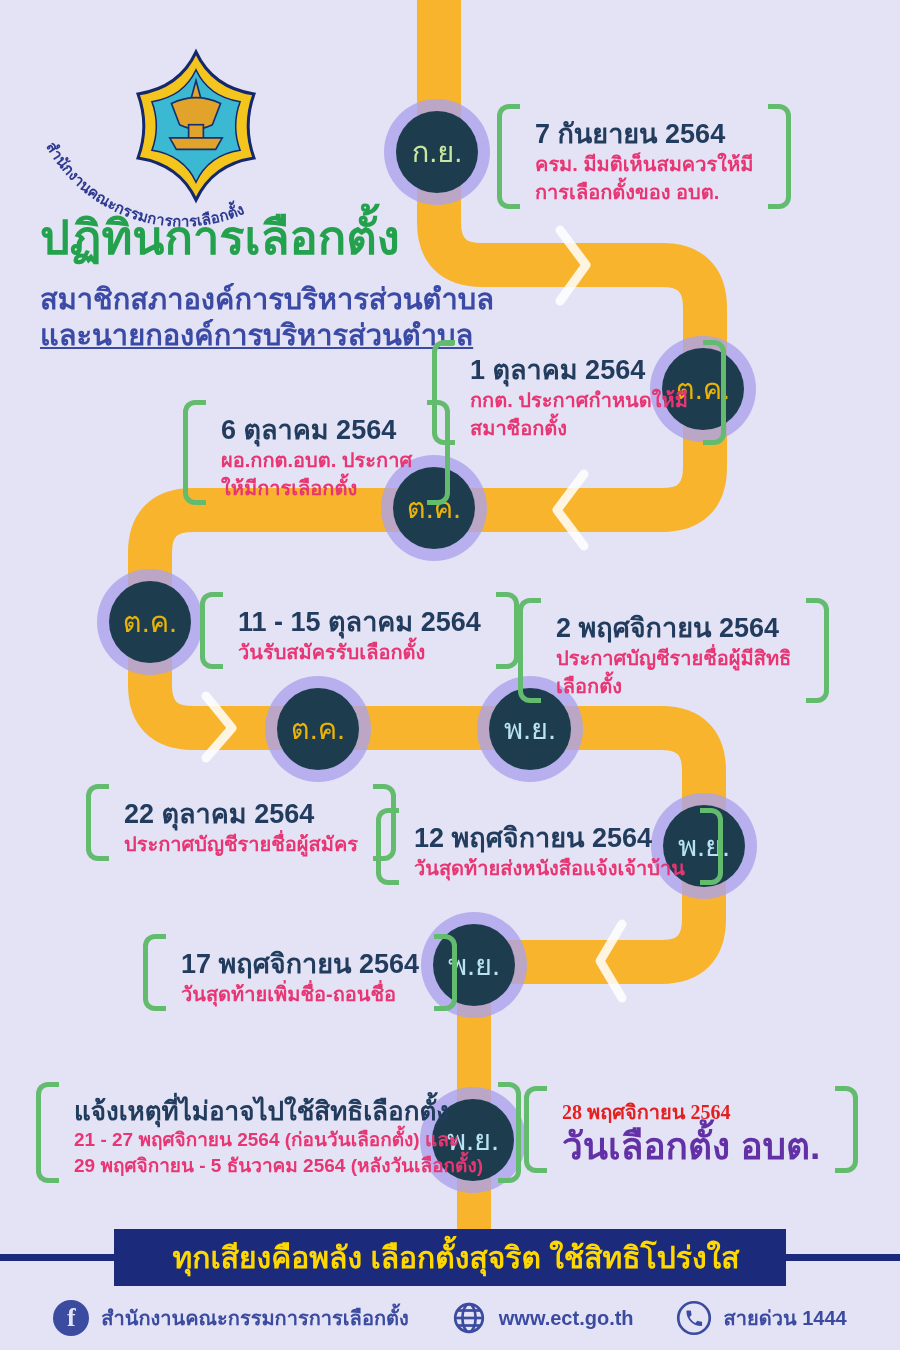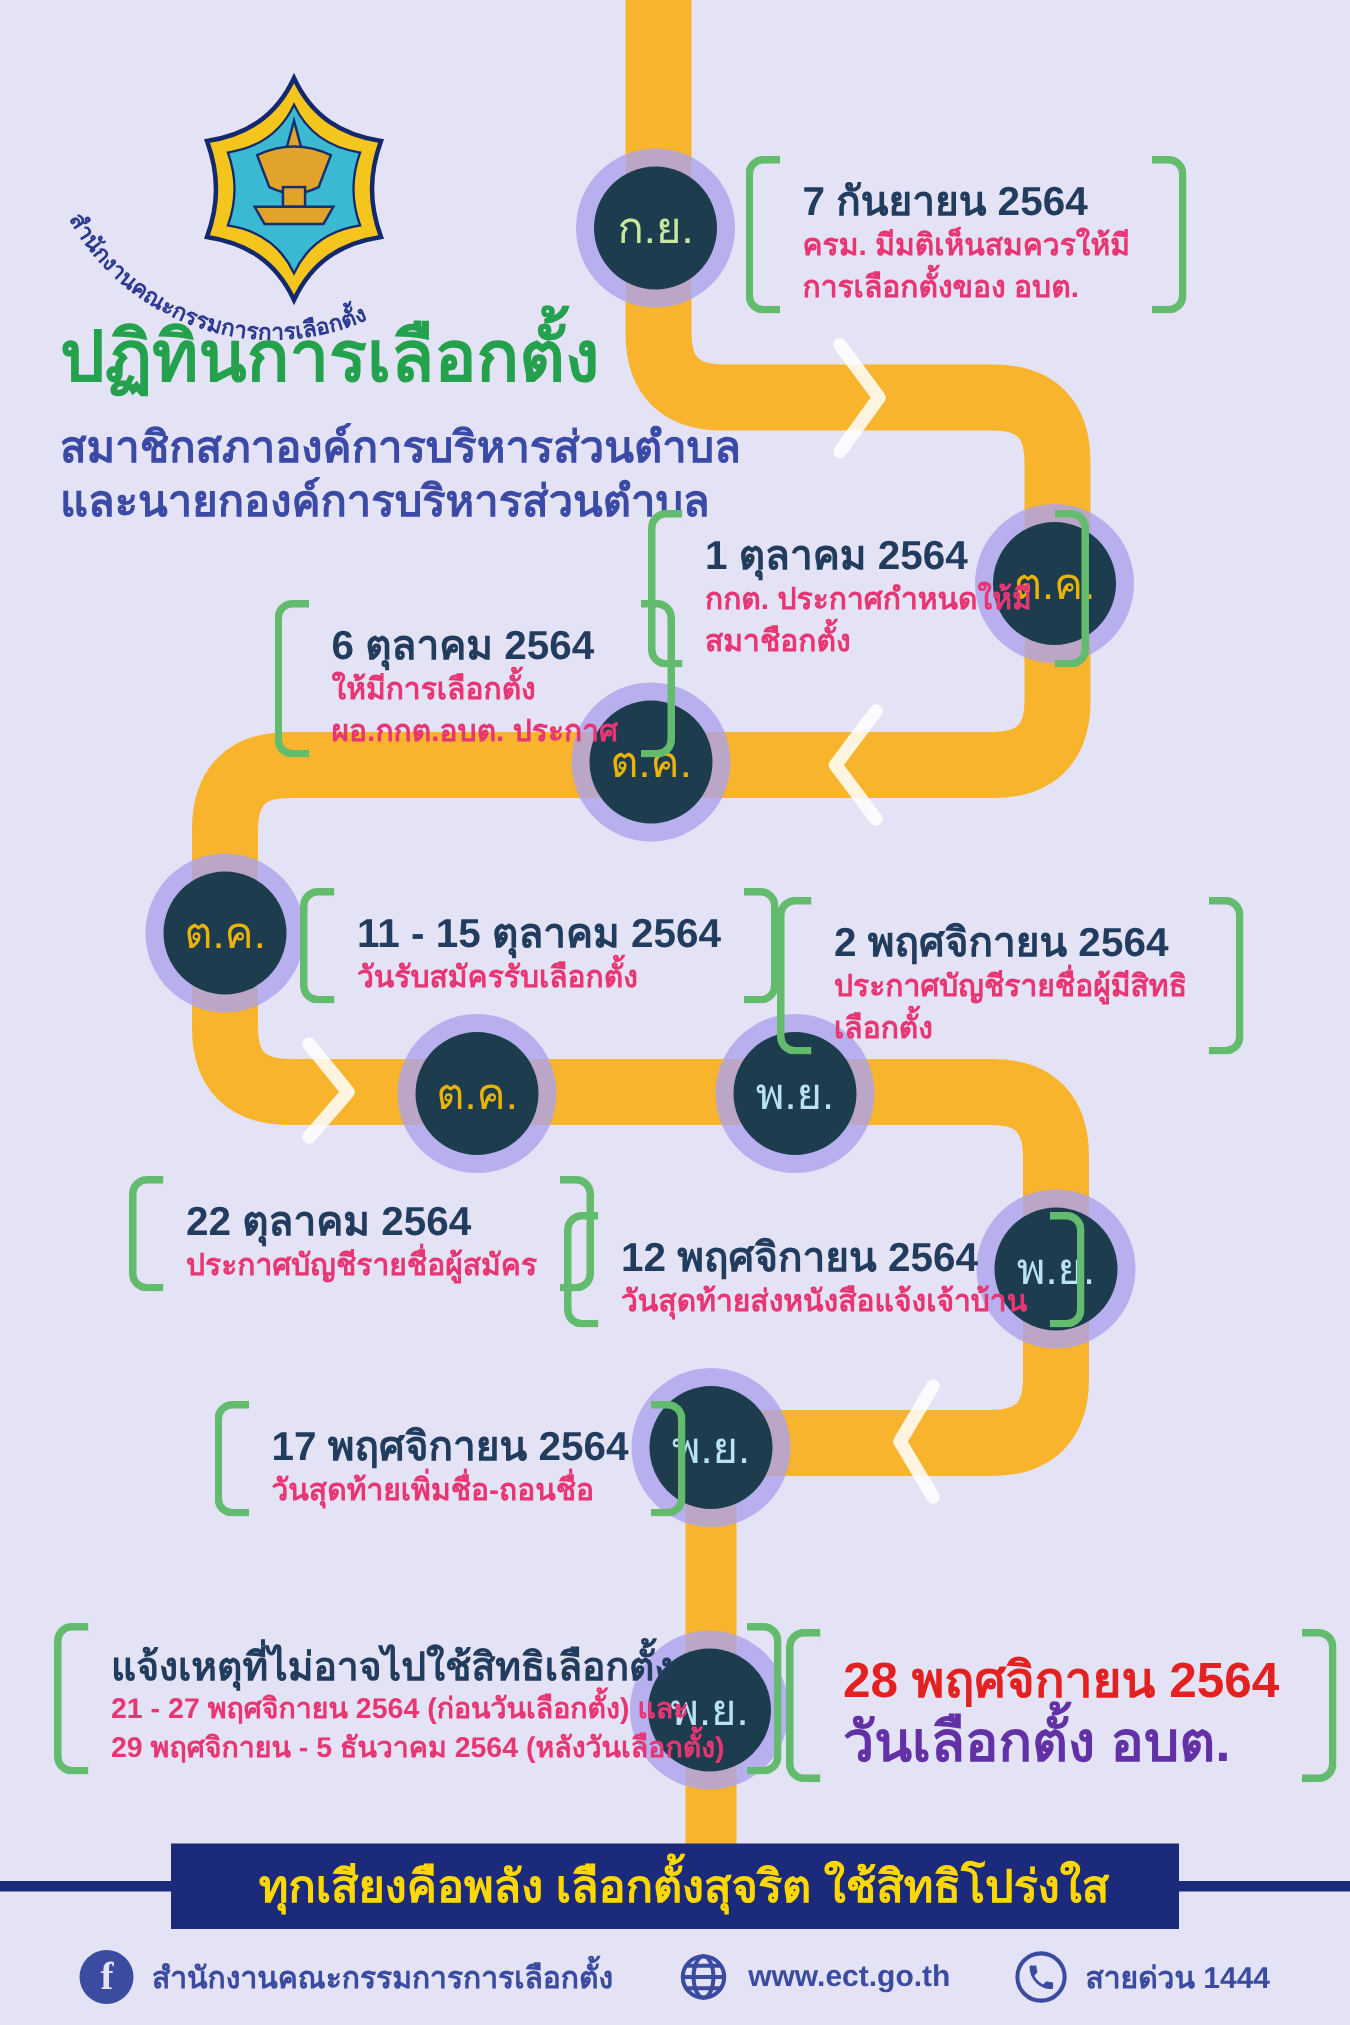--- a/index.html
+++ b/index.html
@@ -9,21 +9,21 @@
   
   .road{position:absolute;left:0;top:0;z-index:1;}
 
   
   .logo{position:absolute;left:28px;top:38px;z-index:2;}
 
   
   .header{position:absolute;left:40px;top:200px;z-index:2;}
   .title{margin:0;font-size:47px;font-weight:bold;color:#23a14d;letter-spacing:0;}
   .subtitle{font-size:29px;font-weight:bold;color:#3a4aa5;line-height:1.25;margin-top:6px;}
-  .subtitle + .subtitle{margin-top:0;}
+  .subtitle + .subtitle{margin-top:0;text-decoration:underline;}
 
   
   .node{position:absolute;width:106px;height:106px;border-radius:50%;
         background:rgba(171,163,236,0.8);display:flex;align-items:center;justify-content:center;
         transform:translate(-50%,-50%);z-index:3;}
   .node-inner{width:82px;height:82px;border-radius:50%;background:#1d3d4f;
         display:flex;align-items:center;justify-content:center;}
   .node-label{font-size:29px;font-weight:normal;}
   .c-green{color:#c8e89e;}
   .c-yellow{color:#eab308;}
@@ -32,21 +32,21 @@
   
   .callout{position:absolute;display:flex;align-items:stretch;gap:13px;z-index:4;}
   .bracket{width:18px;border:5px solid #63bb6d;flex:none;}
   .bracket.bl{border-right:none;border-radius:12px 0 0 12px;}
   .bracket.br{border-left:none;border-radius:0 12px 12px 0;}
   .callout-body{padding:3px 2px;}
   .date{font-size:27px;font-weight:bold;color:#223c5e;white-space:nowrap;line-height:1.15;margin-top:12px;}
   .desc{font-size:20px;font-weight:bold;color:#e73673;white-space:nowrap;line-height:1.4;}
   .e9 .date{font-size:26px;}
   .e9 .desc{font-size:19px;}
-  .e10 .date{color:#e32121;font-size:33px;}
+  .e10 .date{color:#e32121;font-size:20px;font-family:Liberation Serif, serif;}
   .e10 .desc{color:#6331a6;font-size:37px;line-height:1.25;}
 
   
   .banner-line{position:absolute;left:0;top:1254px;width:900px;height:7px;background:#1b2a7b;z-index:2;}
   .banner{position:absolute;left:50%;top:1229px;transform:translateX(-50%);width:672px;height:57px;
           background:#1b2a7b;z-index:3;display:flex;align-items:center;justify-content:center;}
   .banner-text{color:#ffd800;font-size:30px;font-weight:bold;white-space:nowrap;margin-left:12px;}
 
   
   .footer{position:absolute;left:0;top:1293px;width:900px;height:50px;display:flex;
@@ -158,22 +158,22 @@
       <div class="desc">กกต. ประกาศกำหนดให้มี</div>
       <div class="desc">สมาชือกตั้ง</div>
     </div>
     <span class="bracket br"></span>
   </div>
 
   <div class="callout" style="left:183px;top:400px">
     <span class="bracket bl"></span>
     <div class="callout-body">
       <div class="date">6 ตุลาคม 2564</div>
+      <div class="desc">ผอ.กกต.อบต. ประกาศ</div>
       <div class="desc">ให้มีการเลือกตั้ง</div>
-      <div class="desc">ผอ.กกต.อบต. ประกาศ</div>
     </div>
     <span class="bracket br"></span>
   </div>
 
   <div class="callout" style="left:200px;top:592px">
     <span class="bracket bl"></span>
     <div class="callout-body">
       <div class="date">11 - 15 ตุลาคม 2564</div>
       <div class="desc">วันรับสมัครรับเลือกตั้ง</div>
     </div>

